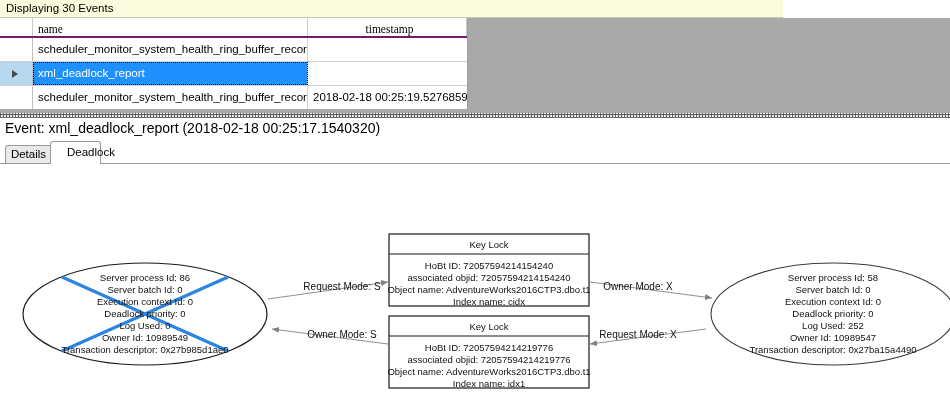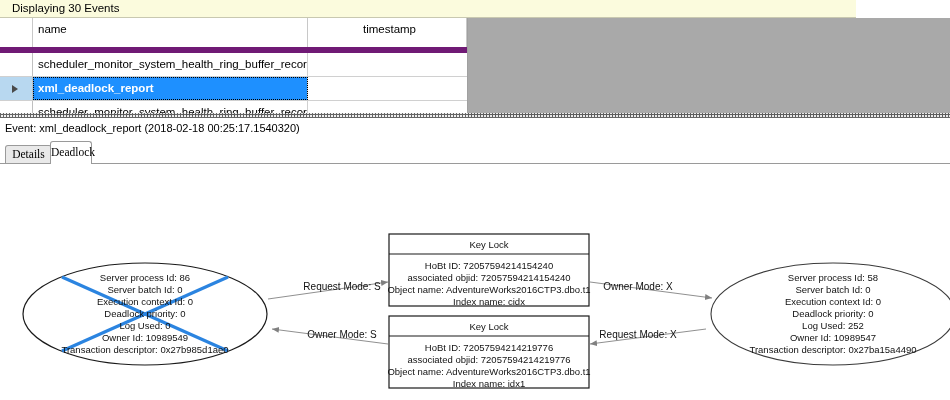--- a/index.html
+++ b/index.html
@@ -16,28 +16,28 @@
     position: relative;
     width: 950px;
     height: 400px;
     background: #ffffff;
   }
 
   
   .displaying-bar {
     position: absolute;
     left: 0; top: 0;
-    width: 856px; height: 18px;
+    width: 783px; height: 18px;
     background: #fbfbdd;
     border-bottom: 1px solid #c8c8b0;
     box-sizing: border-box;
     font-size: 11.5px;
     color: #000000;
     line-height: 17px;
-    padding-left: 12px;
+    padding-left: 6px;
     white-space: nowrap;
   }
 
   
   .grid-area {
     position: absolute;
     left: 0; top: 18px;
     width: 950px; height: 99px;
     background: #a9a9a9;
     overflow: hidden;
@@ -52,22 +52,23 @@
     box-sizing: border-box;
   }
 
   .grid-row {
     display: flex;
     height: 24px;
     box-sizing: border-box;
     border-bottom: 1px solid #d0d0d0;
   }
   .grid-row.header {
-    height: 35px;
-    border-bottom: 6px solid #701a75;
+    height: 20px;
+    border-bottom: 2px solid #701a75;
+    font-family: Liberation Serif, serif;
   }
   .grid-row.last { border-bottom: 1px solid #a8a8a8; }
 
   .cell {
     box-sizing: border-box;
     font-size: 11.5px;
     color: #000;
     line-height: 22px;
     padding-left: 5px;
     white-space: nowrap;
@@ -86,21 +87,20 @@
   .cell.name   { width: 275px; min-width: 275px; }
   .cell.ts     { width: 159px; min-width: 159px; border-right: none; text-align: center; }
 
   .grid-row.header .cell { background: #ffffff; border-right: 1px solid #c8c8c8; }
 
   .grid-row.selected .cell.name,
   .grid-row.selected .cell.ts {
     background: #2a9df4;
     background: #1e90ff;
     color: #ffffff;
-    font-weight: bold;
   }
   .grid-row.selected .cell.name {
     outline: 1px dotted #000;
     outline-offset: -1px;
   }
   .grid-row.selected .cell.rowhdr { background: #b8d8f0; }
 
   .row-arrow {
     position: absolute;
     left: 12px; top: 50%;
@@ -129,36 +129,35 @@
       repeating-linear-gradient(90deg, #555 0 1px, transparent 1px 3px),
       repeating-linear-gradient(0deg, #555 0 1px, transparent 1px 3px);
     background-color: #f0f0f0;
   }
 
   
   .event-header {
     position: absolute;
     left: 0; top: 119px;
     width: 950px; height: 20px;
-    font-size: 11px;
+    font-size: 14px;
     color: #000;
     line-height: 19px;
     padding-left: 5px;
     box-sizing: border-box;
     background: #ffffff;
     white-space: nowrap;
   }
 
   
   .tabstrip {
     position: absolute;
     left: 0; top: 140px;
     width: 950px; height: 24px;
     background: #ffffff;
-    font-family: Liberation Serif, serif;
   }
   .tab {
     position: absolute;
     bottom: 0;
     box-sizing: border-box;
     font-size: 11.5px;
     color: #000;
     text-align: center;
     border: 1px solid #9a9a9a;
     border-bottom: none;
@@ -168,25 +167,26 @@
   }
   .tab.details {
     left: 5px;
     width: 47px;
     height: 19px;
     line-height: 17px;
     background: #e9e9e9;
   }
   .tab.deadlock {
     left: 50px;
-    width: 42px;
+    width: 51px;
     height: 23px;
     line-height: 21px;
     background: #ffffff;
     z-index: 3;
+    padding-left: 16px;
   }
 
   
   .canvas-area {
     position: absolute;
     left: 0; top: 163px;
     width: 950px; height: 237px;
     background: #ffffff;
     border-top: 1px solid #9a9a9a;
     box-sizing: border-box;
@@ -237,20 +237,21 @@
       <div class="grid-row selected">
         <div class="cell rowhdr">
           <span class="row-arrow"></span>
         </div>
         <div class="cell name">xml_deadlock_report</div>
       </div>
 
       <div class="grid-row last">
         <div class="cell rowhdr"></div>
         <div class="cell name">scheduler_monitor_system_health_ring_buffer_recorded</div>
+        <div class="cell ts">2018-02-18 00:25:19.5276859</div>
       </div>
 
     </div>
   </div>
 
   <div class="splitter">
     <div class="splitter-inner"></div>
   </div>
 
   <div class="event-header">Event: xml_deadlock_report (2018-02-18 00:25:17.1540320)</div>

